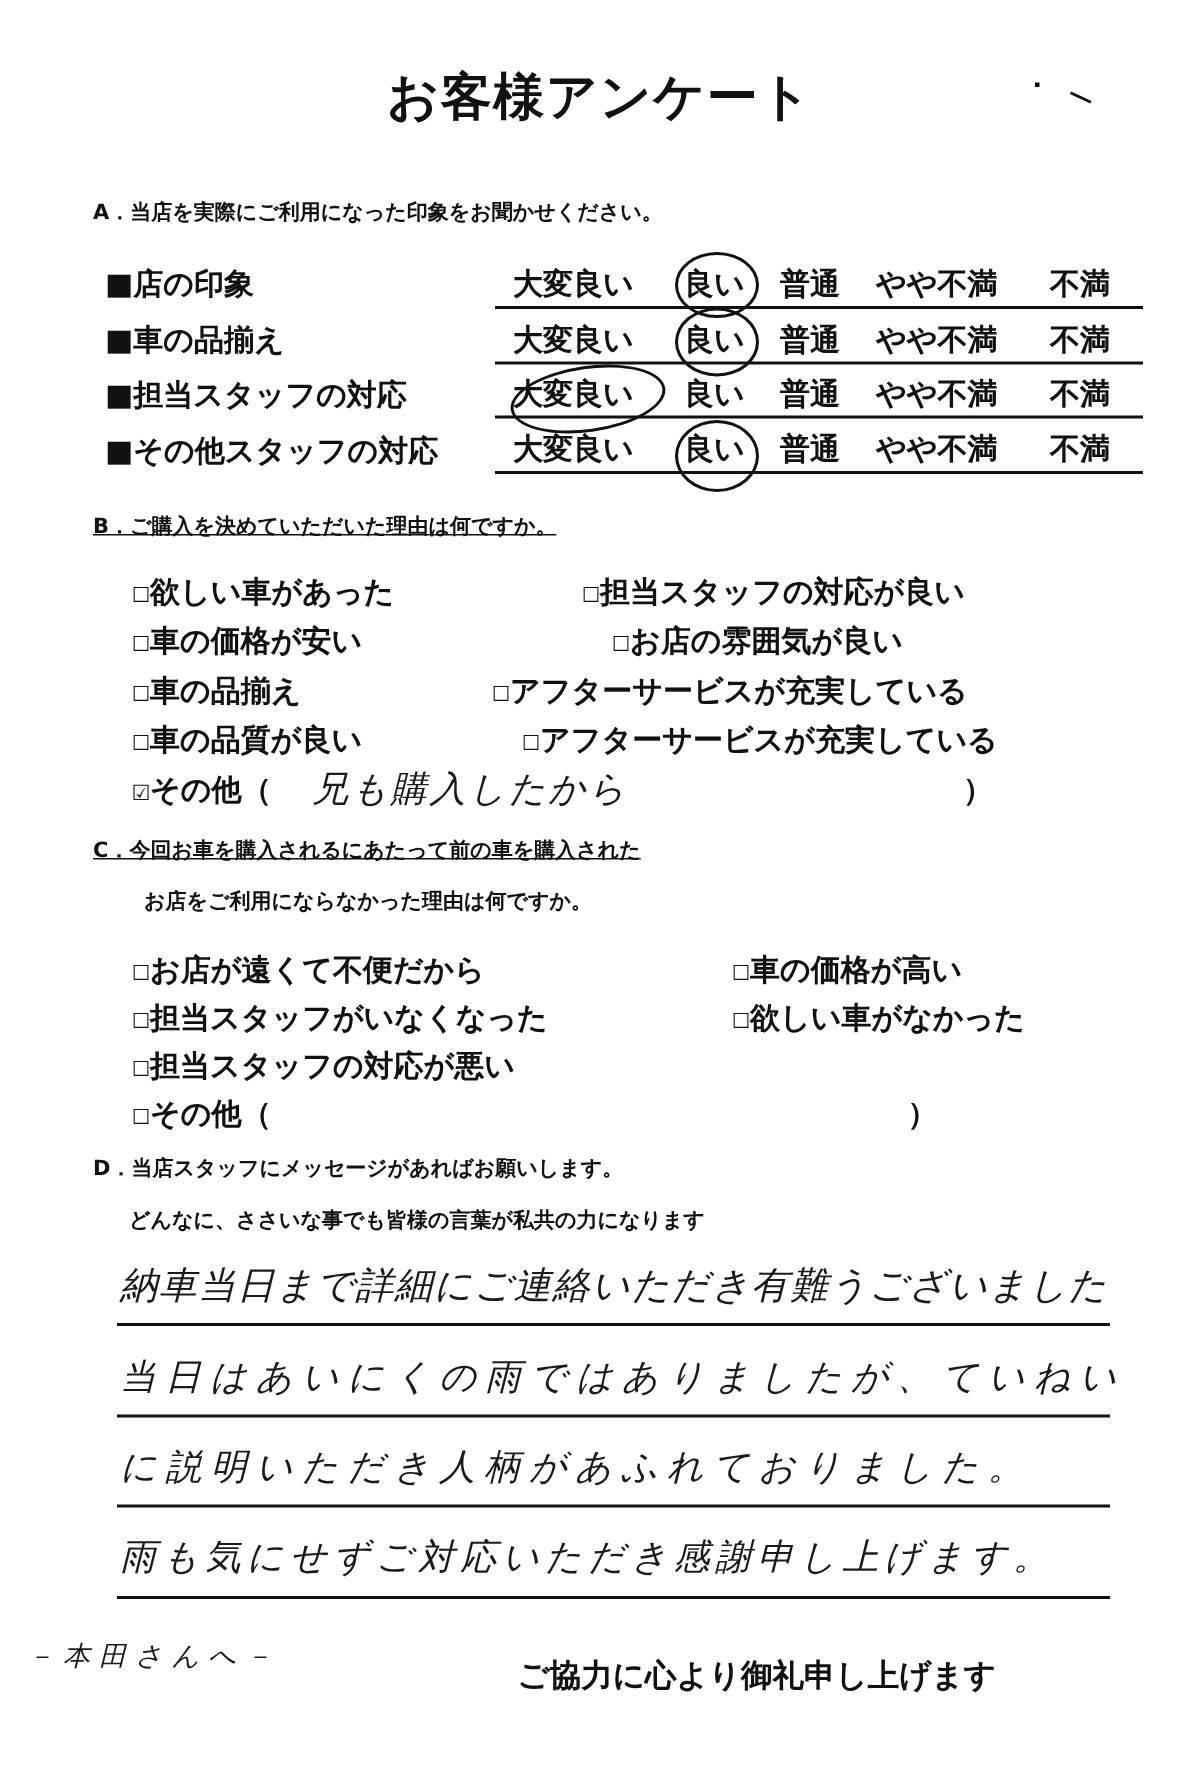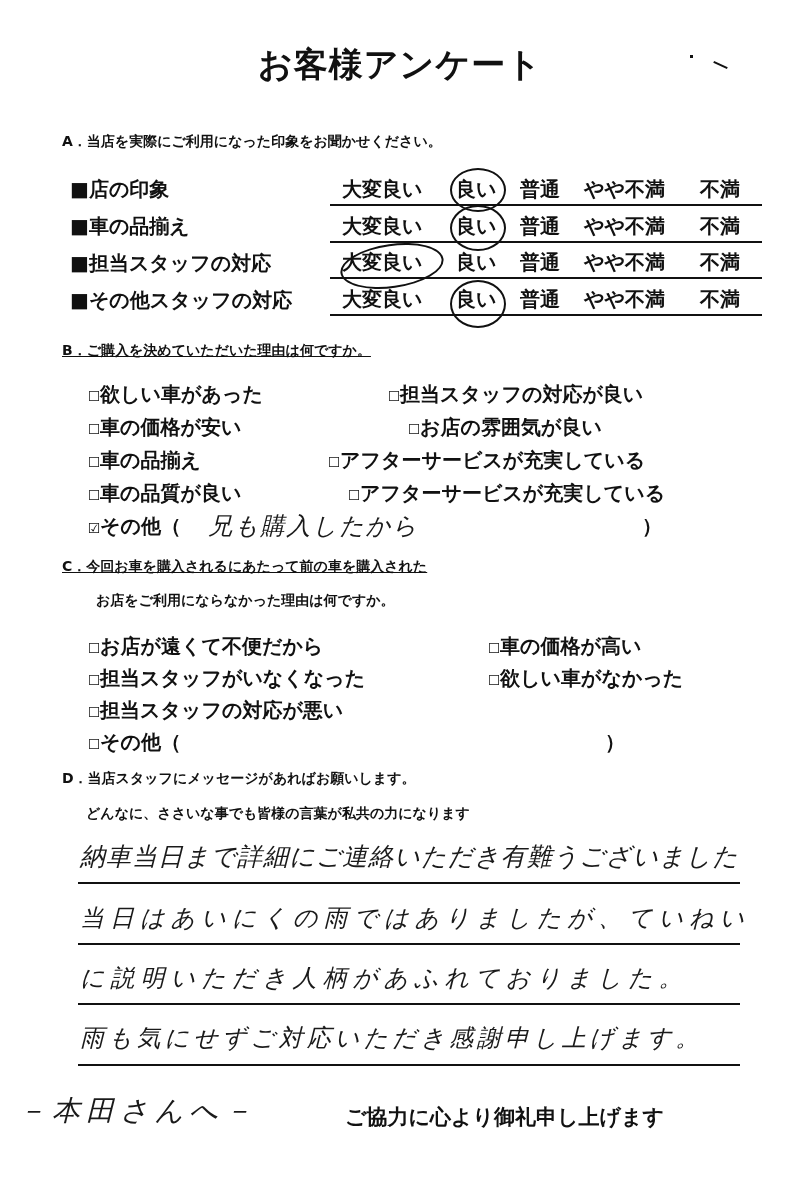--- a/index.html
+++ b/index.html
@@ -112,14 +112,14 @@
   <div class="abs hand" style="left:80px;top:840px;font-size:25px;letter-spacing:1px;">納車当日まで詳細にご連絡いただき有難うございました</div>
   <div class="hline" style="top:882px;"></div>
   <div class="abs hand" style="left:80px;top:902px;letter-spacing:6px;">当日はあいにくの雨ではありましたが、ていねい</div>
   <div class="hline" style="top:943px;"></div>
   <div class="abs hand" style="left:80px;top:962px;letter-spacing:6px;">に説明いただき人柄があふれておりました。</div>
   <div class="hline" style="top:1003px;"></div>
   <div class="abs hand" style="left:80px;top:1022px;letter-spacing:4px;">雨も気にせずご対応いただき感謝申し上げます。</div>
   <div class="hline" style="top:1064px;"></div>
 </div>
 
-<div class="abs hand" style="left:18px;top:1092px;font-size:28px;letter-spacing:6px;">－本田さんへ－</div>
+<div class="abs hand" style="left:18px;top:1092px;font-size:18px;letter-spacing:6px;">－本田さんへ－</div>
 <div class="abs q" style="left:345px;top:1103px;font-size:21px;">ご協力に心より御礼申し上げます</div>
 
 </body></html>

